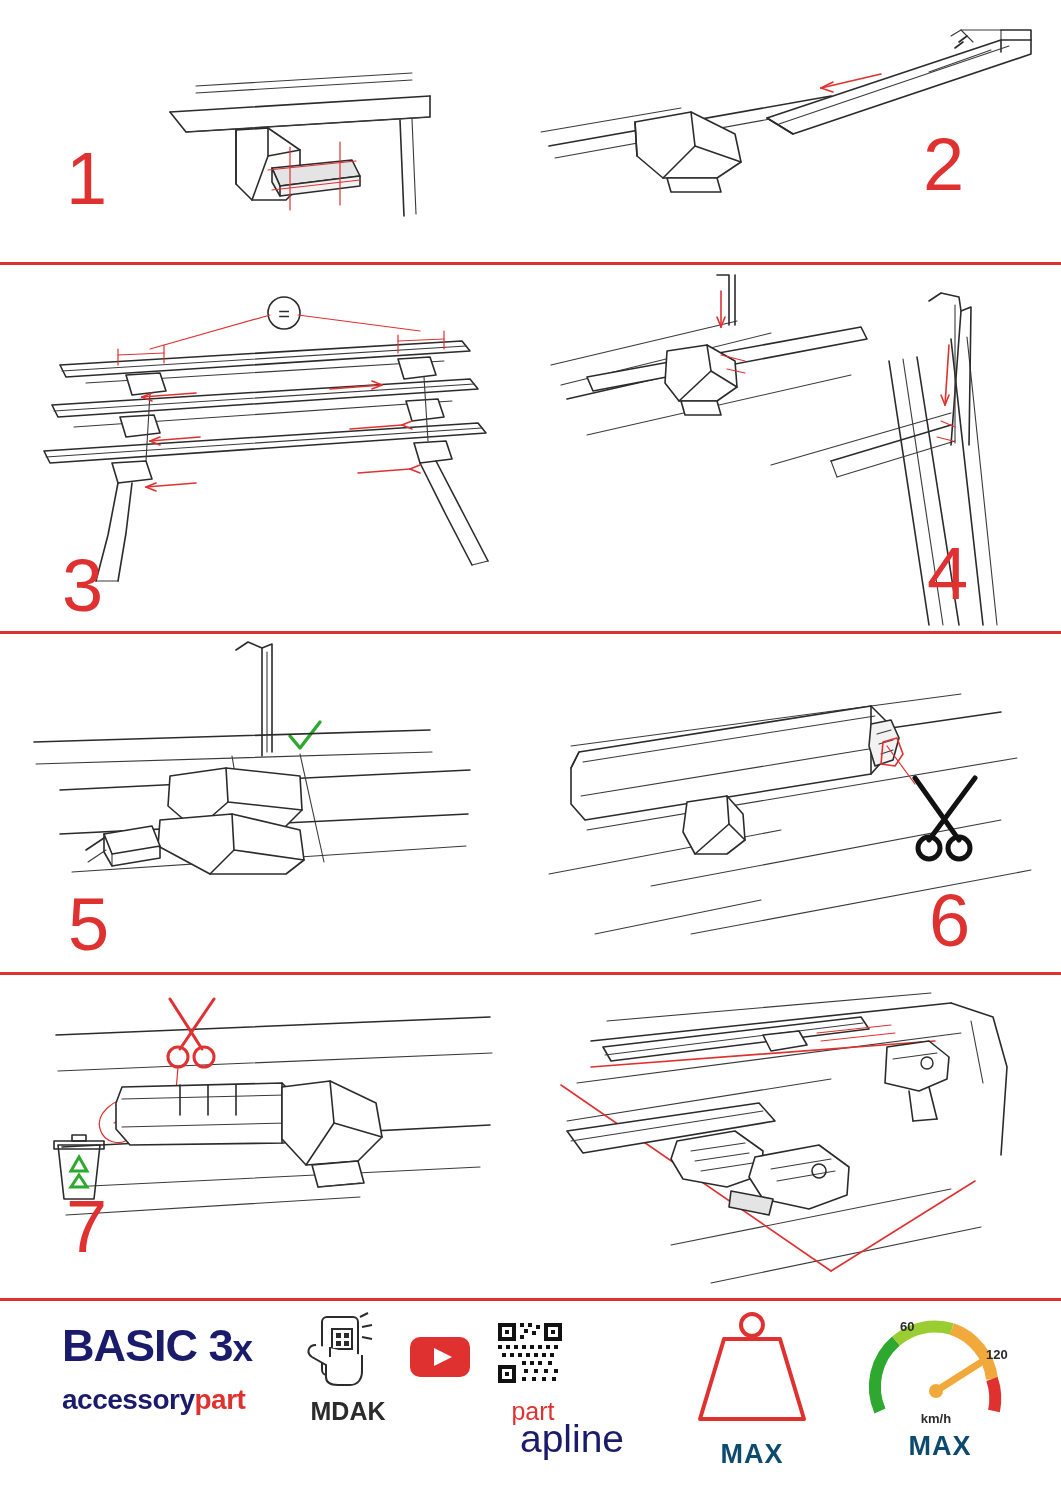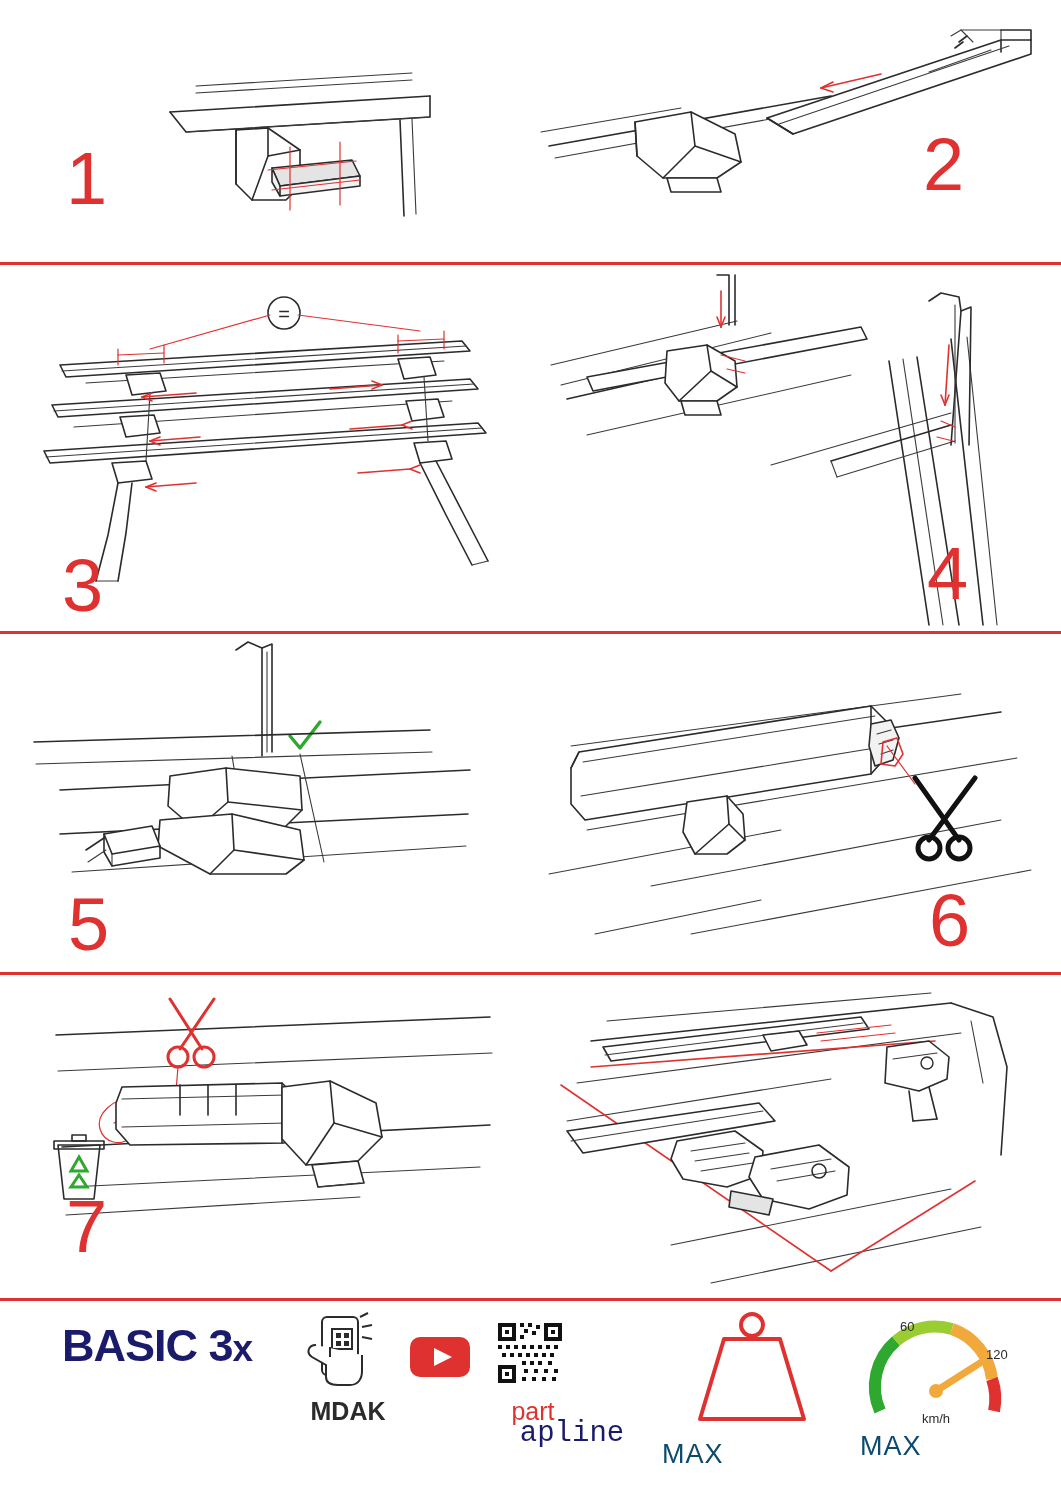--- a/index.html
+++ b/index.html
@@ -120,20 +120,22 @@
     margin-top: 8px;
   }
   .cap-mdak { color: #2b2b2b; font-weight: bold; }
   .cap-mdak .a { color: #2b2b2b; }
   .cap-ipqi { color: #e03131; }
   .cap-apline .t1 { color: #1b1b6b; }
   .cap-apline .t2 { color: #1b1b6b; }
 
   .maxitem {
     position: absolute;
+    text-align: center;
+    font-weight: bold;
   }
   .maxitem .maxcap {
     font-family: "Liberation Sans", sans-serif;
     font-size: 27px;
     color: #0c4a6e;
     margin-top: 4px;
     letter-spacing: 1px;
   }
 </style>
 </head>
@@ -493,20 +495,23 @@
     </div>
 
   </div>
   <div class="sep s4"></div>
 
   <div class="footer">
 
     <div class="brandbox">
       <div class="brand-title">
         <span>BASIC 3</span><span class="x">x</span>
+      </div>
+      <div class="brand-sub">
+        <span class="p1">accessory</span><span class="p2">part</span>
       </div>
     </div>
 
     <div class="logoitem" style="left:292px; top:10px; width:112px;">
       <svg width="112" height="78" viewBox="0 0 112 78">
         <rect x="30" y="6" width="36" height="58" rx="5" fill="#ffffff" stroke="#2b2b2b" stroke-width="2"></rect>
         <rect x="40" y="18" width="20" height="20" fill="none" stroke="#2b2b2b" stroke-width="2"></rect>
         <rect x="44" y="22" width="5" height="5" fill="#2b2b2b"></rect>
         <rect x="52" y="22" width="5" height="5" fill="#2b2b2b"></rect>
         <rect x="44" y="30" width="5" height="5" fill="#2b2b2b"></rect>
@@ -572,21 +577,21 @@
           <rect x="44" y="60" width="4" height="4"></rect>
             <rect x="54" y="60" width="4" height="4"></rect>
             <rect x="64" y="60" width="4" height="4"></rect>
             <rect x="74" y="60" width="4" height="4"></rect>
         </g>
       </svg>
       <div class="cap cap-ipqi">part</div>
     </div>
 
     <div class="logoitem" style="left:482px; top:108px; width:180px;">
-      <div class="cap cap-apline" style="font-size:29px;font-family:Liberation Mono, monospace;"><span class="t1">ap</span><span class="t2">line</span></div>
+      <div class="cap cap-apline" style="font-size:39px;"><span class="t1">ap</span><span class="t2">line</span></div>
     </div>
 
     <div class="maxitem" style="left:662px; top:8px; width:180px;">
       <svg width="180" height="126" viewBox="0 0 180 126">
         <circle cx="90" cy="16" r="11" fill="none" stroke="#e03131" stroke-width="4"></circle>
         <path d="M62 30 L118 30 L142 110 L38 110 Z" fill="#ffffff" stroke="#e03131" stroke-width="4" stroke-linejoin="round"></path>
       </svg>
 
       <div class="maxcap">MAX</div>
     </div>

